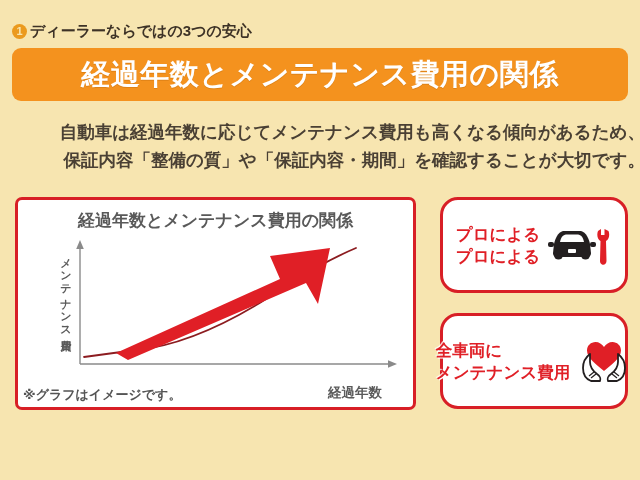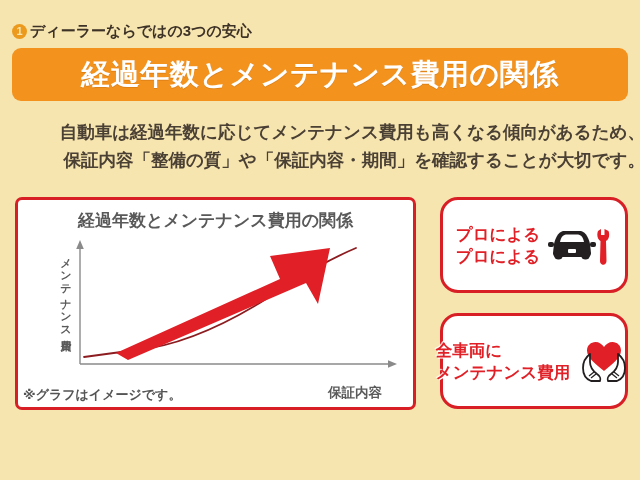--- a/index.html
+++ b/index.html
@@ -215,21 +215,21 @@
         <polygon points="379,128 370,124.2 370,131.8" fill="#8a8a8a"></polygon>
       </g>
 
       <path d="M 66,121 L 118,114 C 160,110 200,92 240,68 C 272,48 300,28 338,12" fill="none" stroke="#8c1c20" stroke-width="1.8" stroke-linecap="round"></path>
 
       <g>
         <path d="M 98,117 L 262,43 L 252,20 L 312,12 L 300,68 L 288,47 L 110,124 Z" fill="#e01f26"></path>
       </g>
     </svg>
 
-    <div class="x-label">保証内容</div>
+    <div class="x-label">経過年数</div>
     <div class="footnote">※グラフはイメージです。</div>
   </div>
 
   <div class="feature-card" id="card-inspection">
     <div>
       <div class="card-text">プロによる</div>
       <div class="card-text">プロによる</div>
     </div>
     <div class="card-icon">
       <svg width="66" height="44" viewBox="0 0 66 44">

